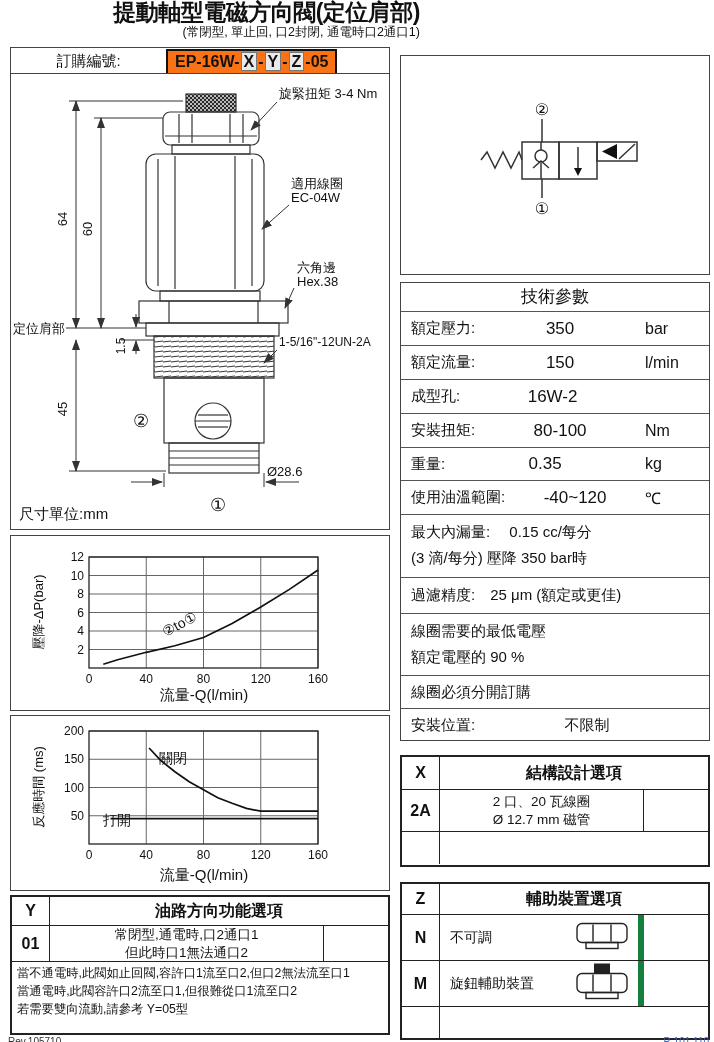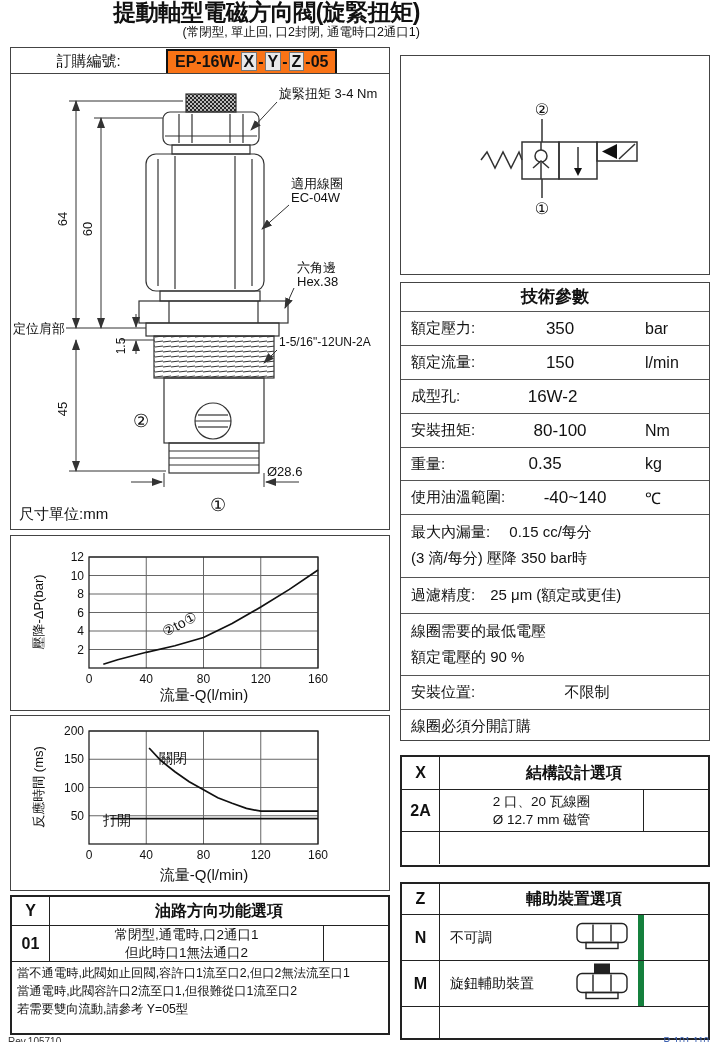--- a/index.html
+++ b/index.html
@@ -18,21 +18,21 @@
               padding:0 7px;font-size:16px;font-weight:bold;background:#f97316;white-space:nowrap}
   .codebox{border:1px solid #777;background:#e9e9e9;padding:0 2px;margin:0 1px}
   
   .trow{position:relative;display:flex;align-items:center;padding:4px 10px;box-sizing:border-box;
         border-top:1px solid #555;font-size:15px}
   .trow .lbl{white-space:nowrap}
   .trow .val{flex:1;text-align:center;font-size:17px}
   .trow .unit{width:54px;text-align:left;font-size:16px}
   .trow.multi{display:block;padding:4px 10px;border-top:1px solid #555}
   .trow.multi div{line-height:1.75;font-size:15px}
-  #tech-header{height:28px;line-height:28px;text-align:center;font-weight:bold;font-size:17px}
+  #tech-header{height:28px;line-height:28px;text-align:center;font-weight:normal;font-size:17px}
   
   .opt-row{display:flex;box-sizing:border-box;border-top:1.5px solid #222}
   .opt-code{width:38px;border-right:1.5px solid #222;display:flex;align-items:center;justify-content:center;
             font-weight:bold;font-size:16px;box-sizing:border-box;flex:none}
   .opt-head{flex:1;display:flex;align-items:center;justify-content:center;font-weight:bold;font-size:16px}
   .opt-main{flex:1;display:flex;flex-direction:column;align-items:center;justify-content:center;
             font-size:13.5px;line-height:1.3;border-right:1px solid #222;box-sizing:border-box}
   .opt-tail{width:64px;flex:none}
   .opt-label-cell{flex:1;display:flex;align-items:center;font-size:14px;padding-left:10px;
                   border-right:6px solid #15803d;box-sizing:border-box;position:relative}
@@ -48,21 +48,21 @@
   svg .curve{fill:none;stroke:#111;stroke-width:1.7}
   svg .tick{font:12px "Liberation Sans",sans-serif;fill:#111}
   svg text{font-family:"Liberation Sans",sans-serif;fill:#111}
   
   .footer-txt{position:absolute;top:1036px;font-size:10px}
 </style>
 </head>
 <body>
 
 <div id="title-block">
-  <div id="main-title">提動軸型電磁方向閥(旋緊扭矩)</div>
+  <div id="main-title">提動軸型電磁方向閥(定位肩部)</div>
   <div id="sub-title">(常閉型, 單止回, 口2封閉, 通電時口2通口1)</div>
 </div>
 
 <div class="box" style="left:10px;top:47px;width:380px;height:27px">
   <div id="order-label">訂購編號:</div>
   <div id="order-code"><span>EP-16W-</span><span class="codebox">X</span><span>-</span><span class="codebox">Y</span><span>-</span><span class="codebox">Z</span><span>-05</span></div>
 </div>
 
 <div class="box" style="left:10px;top:73px;width:380px;height:457px">
 <svg width="378" height="455" viewBox="0 0 378 455">
@@ -203,40 +203,40 @@
     <span class="val">80-100</span>
     <span class="unit">Nm</span>
   </div>
   <div class="trow" style="height:33px">
     <span class="lbl">重量:</span>
     <span class="val">0.35</span>
     <span class="unit">kg</span>
   </div>
   <div class="trow" style="height:34px">
     <span class="lbl">使用油溫範圍:</span>
-    <span class="val">-40~140</span>
+    <span class="val">-40~120</span>
     <span class="unit">℃</span>
   </div>
   <div class="trow multi" style="height:63px">
     <div>最大內漏量:　 0.15 cc/每分</div>
     <div>(3 滴/每分) 壓降 350 bar時</div>
   </div>
   <div class="trow" style="height:36px">
     <span class="lbl">過濾精度:　25 μm (額定或更佳)</span>
   </div>
   <div class="trow multi" style="height:62px">
     <div>線圈需要的最低電壓</div>
     <div>額定電壓的 90 %</div>
   </div>
+  <div class="trow" style="height:33px">
+    <span class="lbl">線圈必須分開訂購</span>
+  </div>
   <div class="trow" style="height:34px">
     <span class="lbl">安裝位置:</span>
     <span class="val" style="font-size:15px">不限制</span>
-  </div>
-  <div class="trow" style="height:33px">
-    <span class="lbl">線圈必須分開訂購</span>
   </div>
 </div>
 
 <div class="box" style="left:10px;top:535px;width:380px;height:176px">
   <svg id="chart1-plot" width="378" height="150">
       <line class="grid" x1="78" y1="113.5" x2="307" y2="113.5"></line>
       <text class="tick" x="73" y="117.5" text-anchor="end">2</text>
       <line class="grid" x1="78" y1="95" x2="307" y2="95"></line>
       <text class="tick" x="73" y="99" text-anchor="end">4</text>
       <line class="grid" x1="78" y1="76.5" x2="307" y2="76.5"></line>

